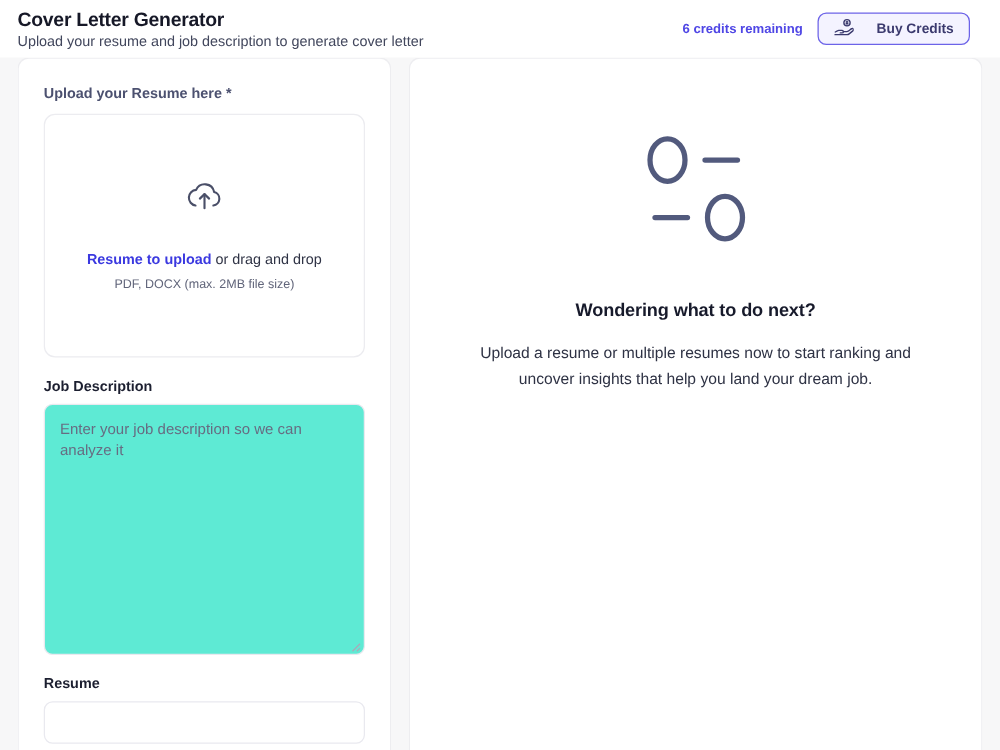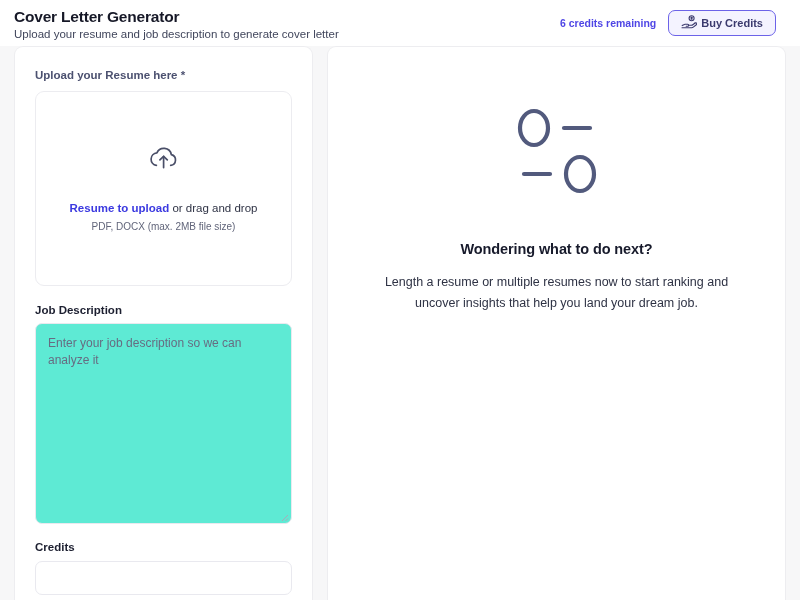--- a/index.html
+++ b/index.html
@@ -67,21 +67,21 @@
   .credits-text {
     font-size: 10.5px;
     font-weight: bold;
     color: #4f46e5;
     white-space: nowrap;
   }
 
   .buy-credits-btn {
     display: flex;
     align-items: center;
-    gap: 4px;
+    gap: 18px;
     height: 26px;
     padding: 0 12px;
     border: 1px solid #6c63e8;
     border-radius: 7px;
     background: #f4f3ff;
     cursor: pointer;
     font-family: inherit;
   }
 
   .buy-credits-btn .label {
@@ -302,35 +302,35 @@
       <div class="jd-label">Job Description</div>
 
       <div class="jd-textarea">Enter your job description so we can analyze it
         <span class="resize-grip">
           <svg width="11" height="11" viewBox="0 0 11 11" stroke="#a8abb8" stroke-width="1">
             <path d="M10 4 4 10M10 7.5 7.5 10"></path>
           </svg>
         </span>
       </div>
 
-      <div class="length-label">Credits</div>
+      <div class="length-label">Resume</div>
 
       <div class="length-select"></div>
     </div>
 
     <div class="card right-card">
 
       <div class="empty-illustration">
         <svg width="96" height="92" viewBox="0 0 96 92" fill="none" stroke="#525a7d" stroke-width="4.2" stroke-linecap="round">
           <ellipse cx="25" cy="23" rx="14" ry="17"></ellipse>
           <path d="M55 23h26"></path>
           <path d="M15 69h26"></path>
           <ellipse cx="71" cy="69" rx="14" ry="17"></ellipse>
         </svg>
       </div>
 
       <div class="empty-title">Wondering what to do next?</div>
 
-      <div class="empty-body">Length a resume or multiple resumes now to start ranking and uncover insights that help you land your dream job.</div>
+      <div class="empty-body">Upload a resume or multiple resumes now to start ranking and uncover insights that help you land your dream job.</div>
     </div>
 
   </div>
 </div>
 
 </body></html>

